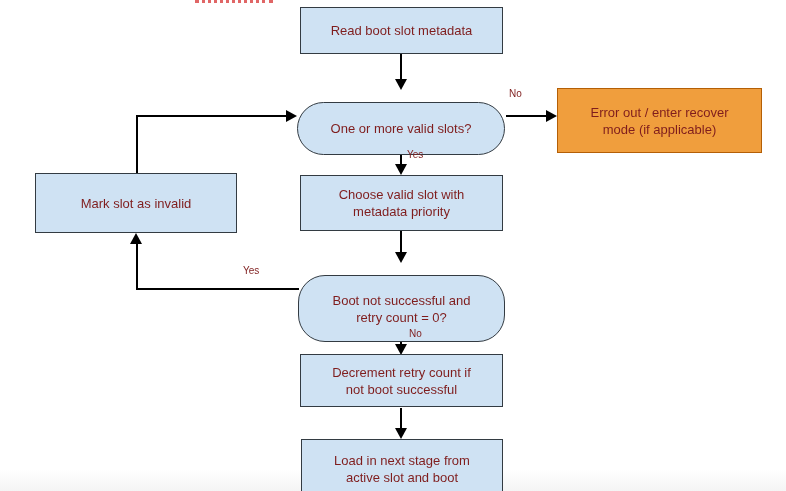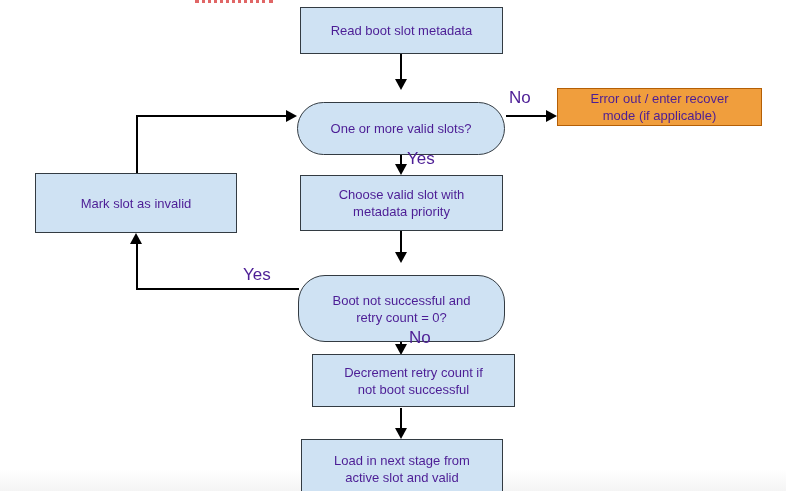--- a/index.html
+++ b/index.html
@@ -1,18 +1,18 @@
 <!DOCTYPE html>
 <html><head>
 <meta charset="utf-8">
 <style>
   html,body{margin:0;padding:0;background:#fff;}
   .canvas{
     position:relative;width:786px;height:491px;background:#ffffff;
-    overflow:hidden;font-family:"Liberation Sans", sans-serif;color:#4c1d95;
+    overflow:hidden;font-family:"Liberation Sans", sans-serif;color:#7f1d1d;
   }
   
   .bottom-strip{
     position:absolute;left:0;top:470px;width:786px;height:21px;
     background:linear-gradient(#ffffff,#f4f4f4);
     border-bottom:1px solid #dcdcdc;z-index:0;
   }
   
   .red-dots{
     position:absolute;left:195px;top:0;width:78px;height:0;
@@ -27,60 +27,60 @@
   .orange{background:#f09e3d;border:1.5px solid #b45f06;}
   .stadium{border-radius:27px;margin-top:12px;}
   .w150{max-width:150px;display:inline-block;}
   .w160{max-width:160px;display:inline-block;}
   .w170{max-width:170px;display:inline-block;}
   .line{position:absolute;background:#000;z-index:1;}
   .head{position:absolute;width:0;height:0;z-index:1;}
   .head.down{border-left:6px solid transparent;border-right:6px solid transparent;border-top:11px solid #000;}
   .head.up{border-left:6px solid transparent;border-right:6px solid transparent;border-bottom:11px solid #000;}
   .head.right{border-top:6px solid transparent;border-bottom:6px solid transparent;border-left:11px solid #000;}
-  .edge-label{position:absolute;font-size:17px;z-index:3;}
+  .edge-label{position:absolute;font-size:10px;z-index:3;}
 </style>
 </head>
 <body>
 
 <div class="canvas">
 
   <div class="bottom-strip"></div>
   <div class="red-dots"></div>
 
   <div class="node blue" style="left:300px;top:7px;width:203px;height:47px;">
     <span>Read boot slot metadata</span>
   </div>
 
   <div class="node blue stadium" style="left:297px;top:90px;width:208px;height:53px;">
     <span>One or more valid slots?</span>
   </div>
 
-  <div class="node orange" style="left:557px;top:88px;width:205px;height:38px;">
+  <div class="node orange" style="left:557px;top:88px;width:205px;height:65px;">
     <span class="w170">Error out / enter recover mode (if applicable)</span>
   </div>
 
   <div class="node blue" style="left:35px;top:173px;width:202px;height:60px;">
     <span>Mark slot as invalid</span>
   </div>
 
   <div class="node blue" style="left:300px;top:175px;width:203px;height:56px;">
     <span class="w150">Choose valid slot with metadata priority</span>
   </div>
 
   <div class="node blue stadium" style="left:298px;top:263px;width:207px;height:67px;">
     <span class="w160">Boot not successful and retry count = 0?</span>
   </div>
 
-  <div class="node blue" style="left:312px;top:354px;width:203px;height:53px;">
+  <div class="node blue" style="left:300px;top:354px;width:203px;height:53px;">
     <span class="w160">Decrement retry count if not boot successful</span>
   </div>
 
   <div class="node blue" style="left:301px;top:439px;width:202px;height:60px;">
-    <span class="w160">Load in next stage from active slot and valid</span>
+    <span class="w160">Load in next stage from active slot and boot</span>
   </div>
 
   <div class="line" style="left:400px;top:54px;width:2px;height:26px;"></div>
   <div class="head down" style="left:395px;top:79px;"></div>
 
   <div class="line" style="left:506px;top:115px;width:42px;height:2px;"></div>
   <div class="head right" style="left:546px;top:110px;"></div>
   <div class="edge-label" style="left:509px;top:88px;">No</div>
 
   <div class="line" style="left:400px;top:143px;width:2px;height:23px;"></div>

